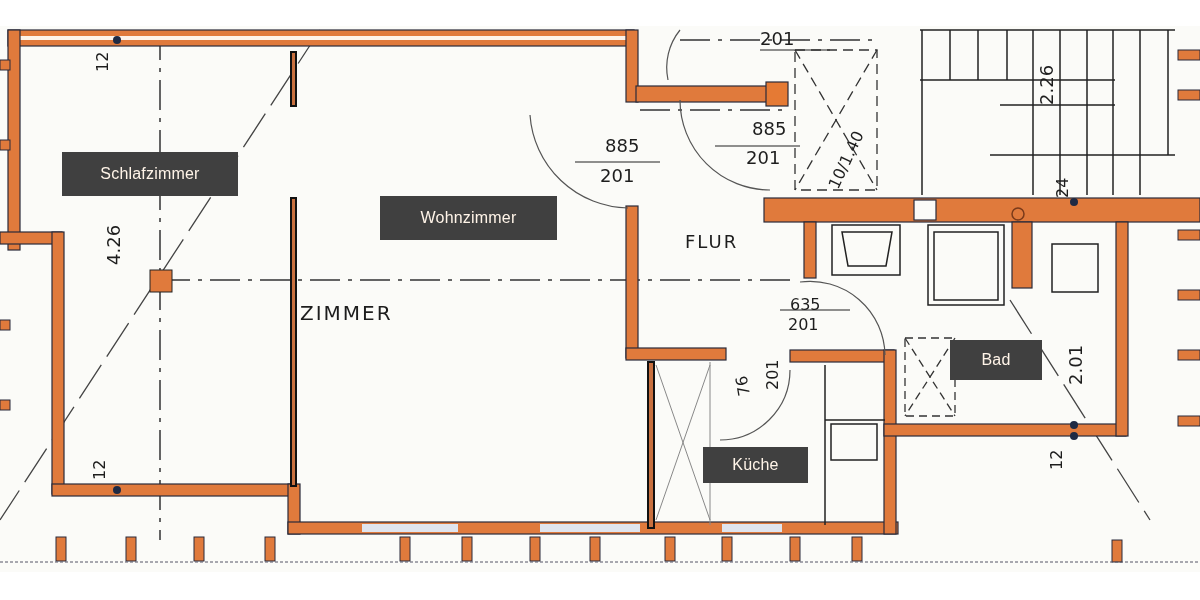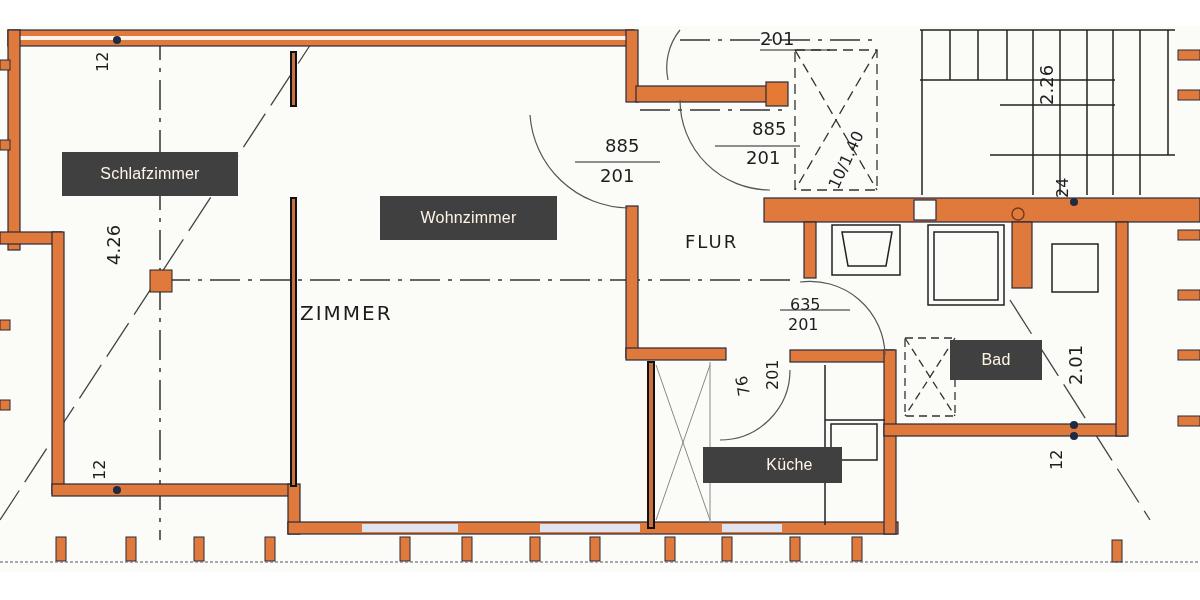--- a/index.html
+++ b/index.html
@@ -197,13 +197,13 @@
     <text transform="translate(750,395) rotate(-100)" font-size="16">76</text>
     <text transform="translate(778,390) rotate(-90)" font-size="16">201</text>
     <text transform="translate(1082,385) rotate(-90)" font-size="18">2.01</text>
     <text transform="translate(1062,470) rotate(-90)" font-size="16">12</text>
   </g>
 </svg>
 
 <div class="label" style="left:62px; top:152px; width:176px; height:44px;">Schlafzimmer</div>
 <div class="label" style="left:380px; top:196px; width:177px; height:44px;text-align:right;">Wohnzimmer</div>
 <div class="label" style="left:950px; top:316px; width:92px; height:40px;margin-top:24px;">Bad</div>
-<div class="label" style="left:703px; top:447px; width:105px; height:36px;padding-left:34px;">Küche</div>
+<div class="label" style="left:703px; top:447px; width:105px; height:36px;">Küche</div>
 
 </body></html>

